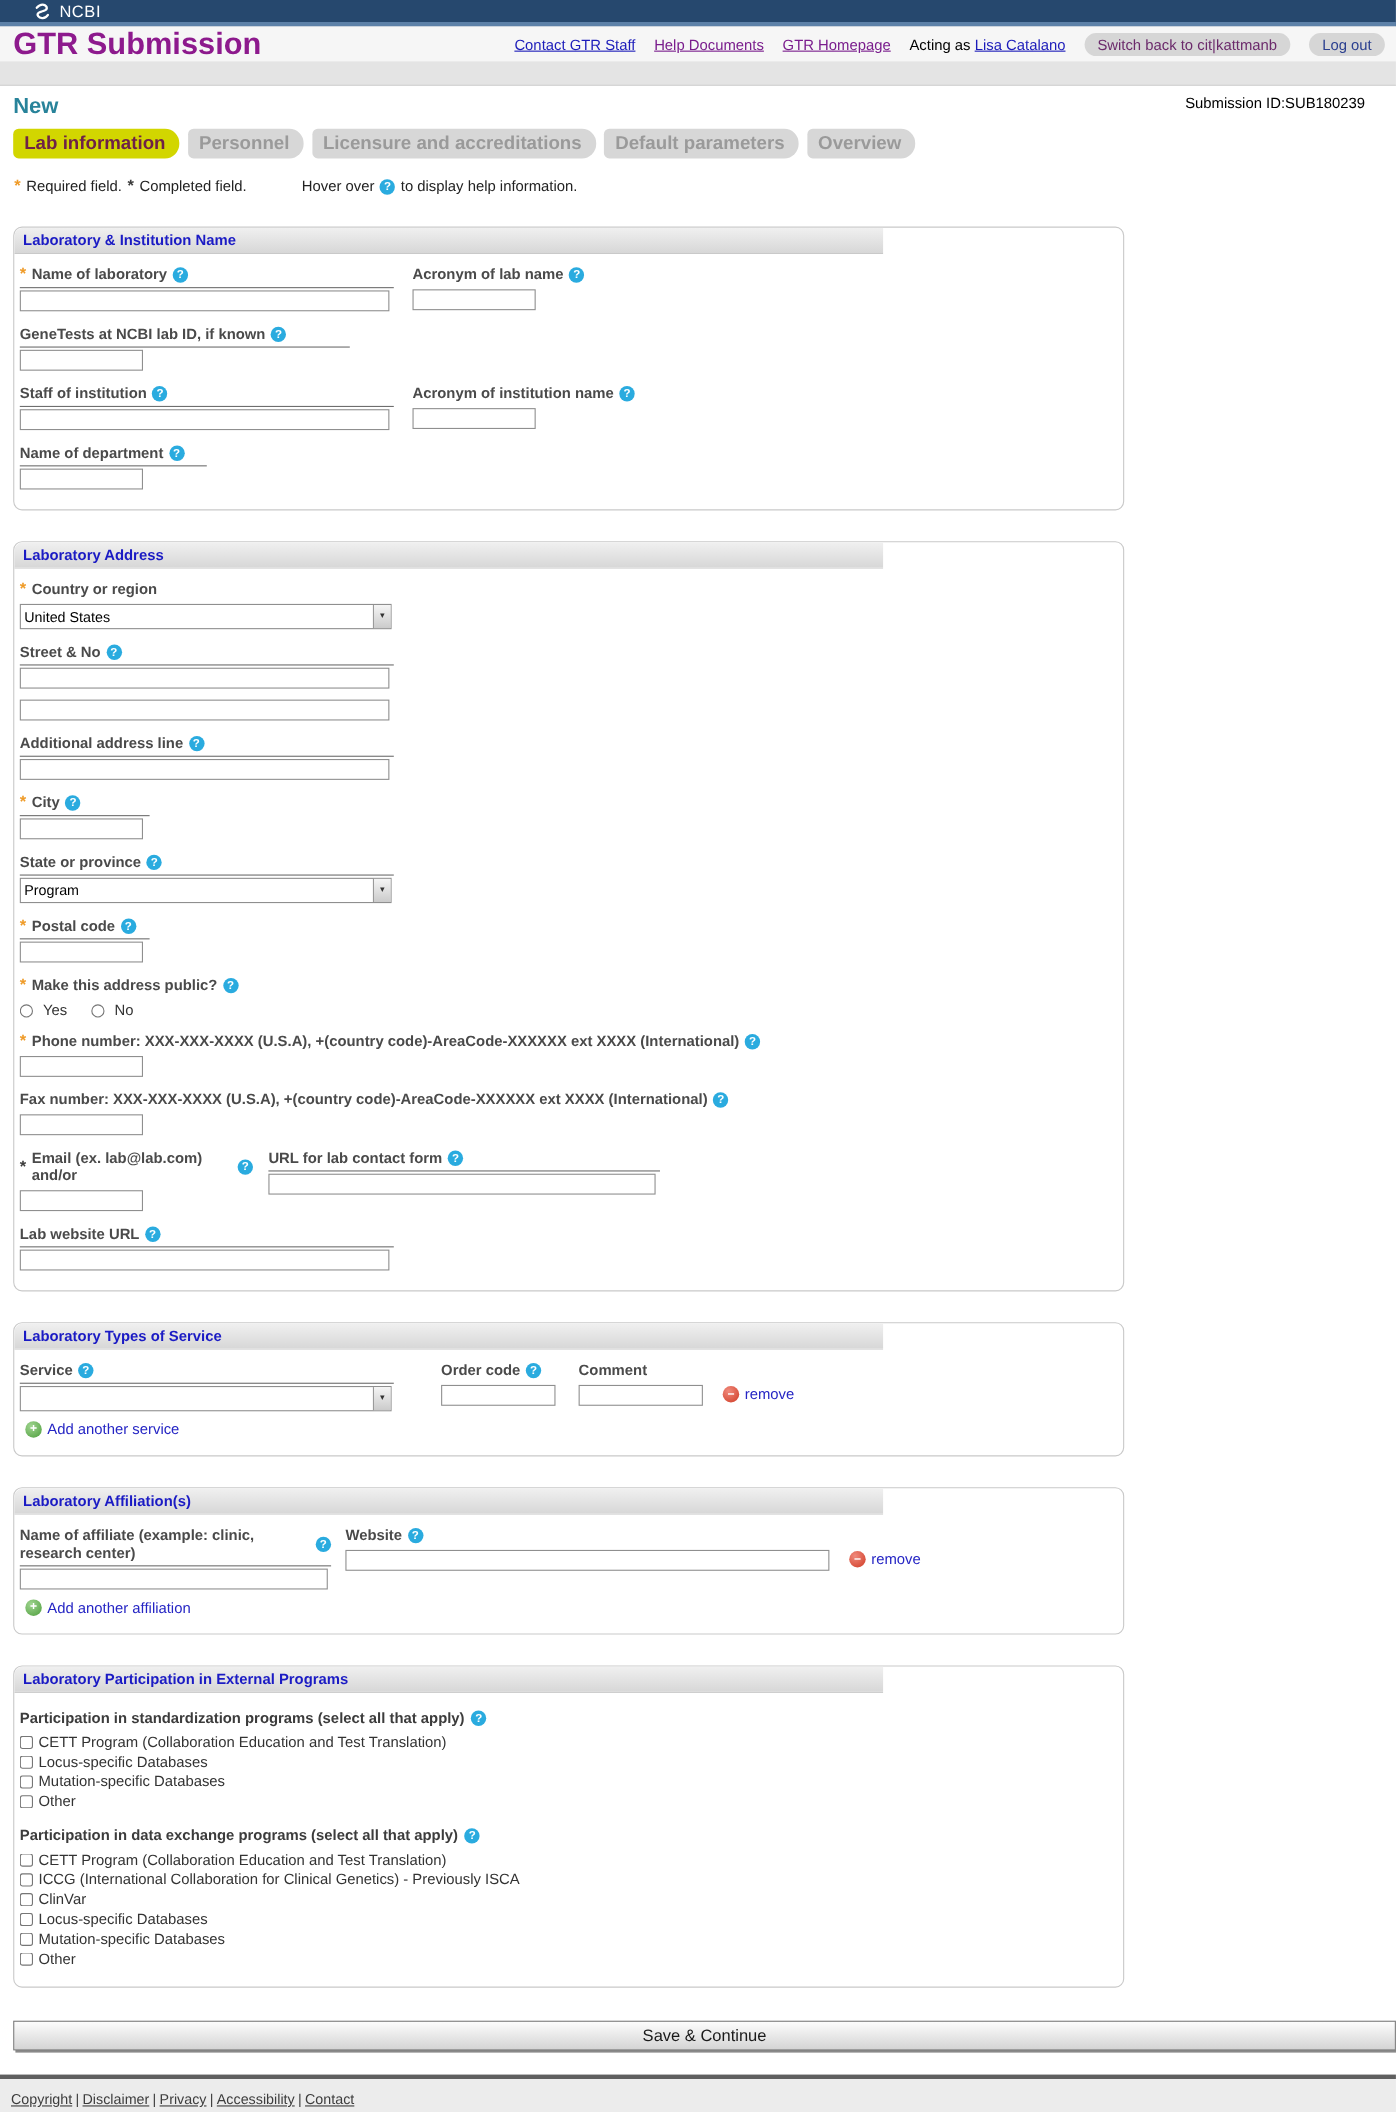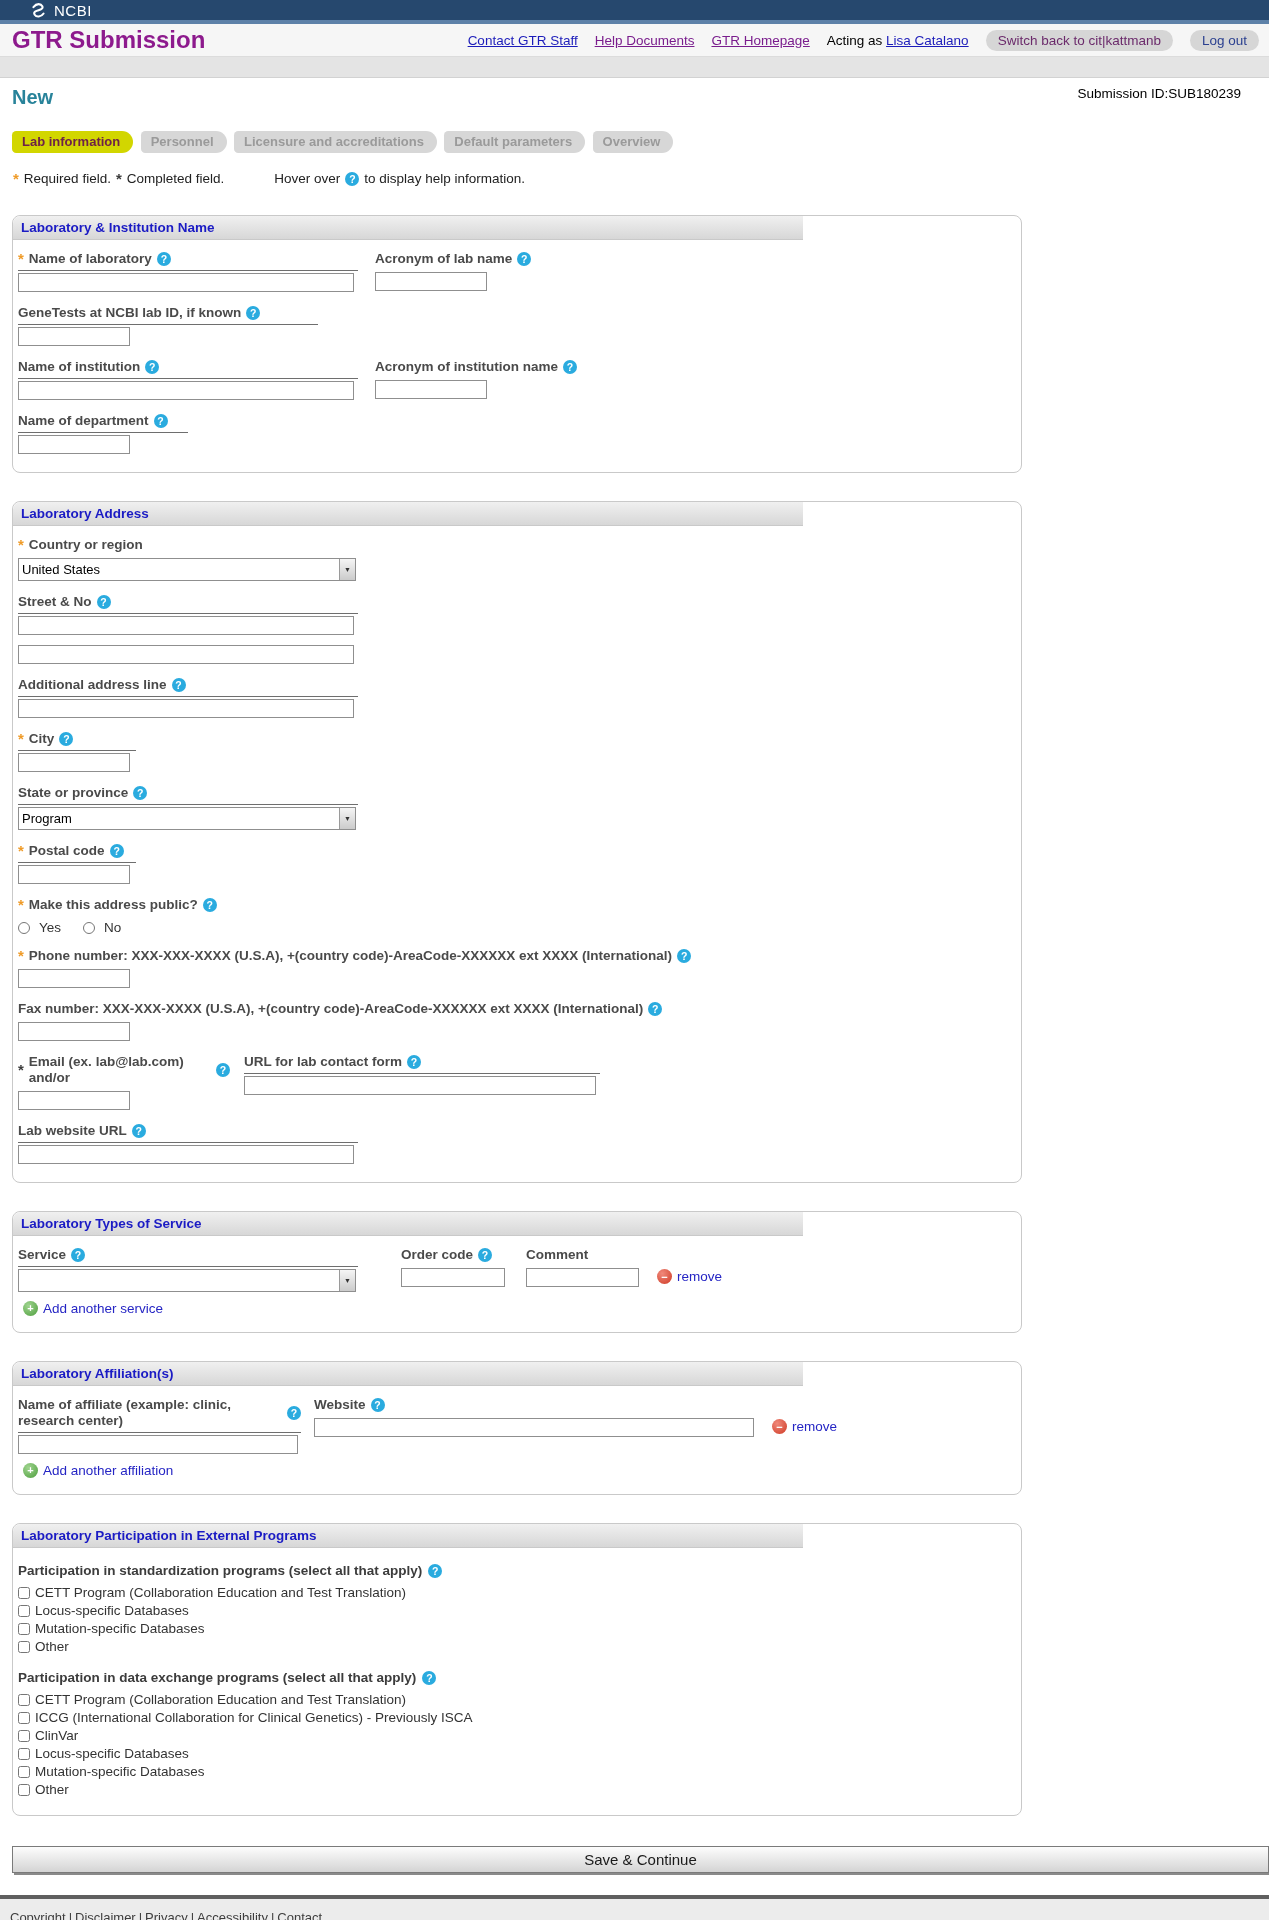--- a/index.html
+++ b/index.html
@@ -10,38 +10,38 @@
     display:flex; flex-direction:column;
   }
   
   .topbar { height:24px; background:#26486e; border-bottom:4px solid #5d81a8;
     display:flex; align-items:center; padding-left:30px; }
   .ncbi-glyph { margin-right:7px; display:inline-flex; }
   .ncbi-brand { color:#fff; font-size:15px; letter-spacing:.5px; }
   
   .appheader { height:33px; background:#f6f6f6; border-bottom:1px solid #dcdcdc;
     display:flex; align-items:center; }
-  .apptitle { margin-left:12px; font-size:24px; font-weight:bold; color:#8d1a8d; }
+  .apptitle { margin-left:12px; font-size:28px; font-weight:bold; color:#8d1a8d; }
   .headnav { margin-left:auto; margin-right:10px; display:flex; align-items:center; gap:17px; font-size:13.5px; }
   .hlink { color:#1c1cba; text-decoration:underline; cursor:pointer; }
   .hlink.visited { color:#7a1d8d; }
   .acting { color:#000; }
   .acting a { color:#1c1cba; text-decoration:underline; cursor:pointer; }
   .pill { background:#d6d6d6; border-radius:11px; padding:3px 12px; font-size:13.5px; cursor:pointer; }
   .pill.switch { color:#6b2a6b; }
   .pill.logout { color:#2a3f8f; }
   .band { height:21px; background:#e4e4e4; border-bottom:1px solid #d2d2d2; }
   
   .pagehead { margin:8px 28px 0 12px; display:flex; align-items:flex-start; }
   .newtitle { color:#28839a; font-size:20px; font-weight:bold; }
   .subid { margin-left:auto; font-size:13.5px; color:#000; }
   .tabs { margin:8px 0 0 12px; }
   .tab { display:inline-block; background:#d7d7d7; color:#9a9a9a; font-weight:bold;
-    font-size:13px; padding:3px 13px 4px 10px; border-radius:5px 13px 13px 5px;
-    margin-right:3px; cursor:pointer;margin-top:14px; }
+    font-size:17px; padding:3px 13px 4px 10px; border-radius:5px 13px 13px 5px;
+    margin-right:3px; cursor:pointer; }
   .tab.active { background:#d2d600; color:#6e2247; }
   .legend { margin:17px 0 28px 13px; font-size:13.5px; color:#222;
     display:flex; align-items:center; gap:5px; }
   .legend .gap { width:40px; }
   .star-req { color:#ef9b28; font-weight:bold; font-size:15px; }
   .star-done { color:#3c3c3c; font-weight:bold; font-size:15px; }
   .help { width:14px; height:14px; min-width:14px; border-radius:50%; background:#2aabdf;
     color:#fff; font-size:10.5px; font-weight:bold; display:inline-flex;
     align-items:center; justify-content:center; cursor:pointer; }
   
@@ -168,21 +168,21 @@
         <div class="flabel u" style="width:300px;">
             <span>GeneTests at NCBI lab ID, if known</span>
             <span class="help">?</span>
           </div>
         <input class="txt in-narrow" type="text" style="">
       </div>
     </div>
     <div class="frow">
       <div class="w-wide">
         <div class="flabel u">
-            <span>Name of institution</span>
+            <span>Staff of institution</span>
             <span class="help">?</span>
           </div>
         <input class="txt in-wide" type="text" style="">
       </div>
       <div class="col2">
         <div class="flabel">
             <span>Acronym of institution name</span>
             <span class="help">?</span>
           </div>
         <input class="txt in-narrow" type="text" style="">

